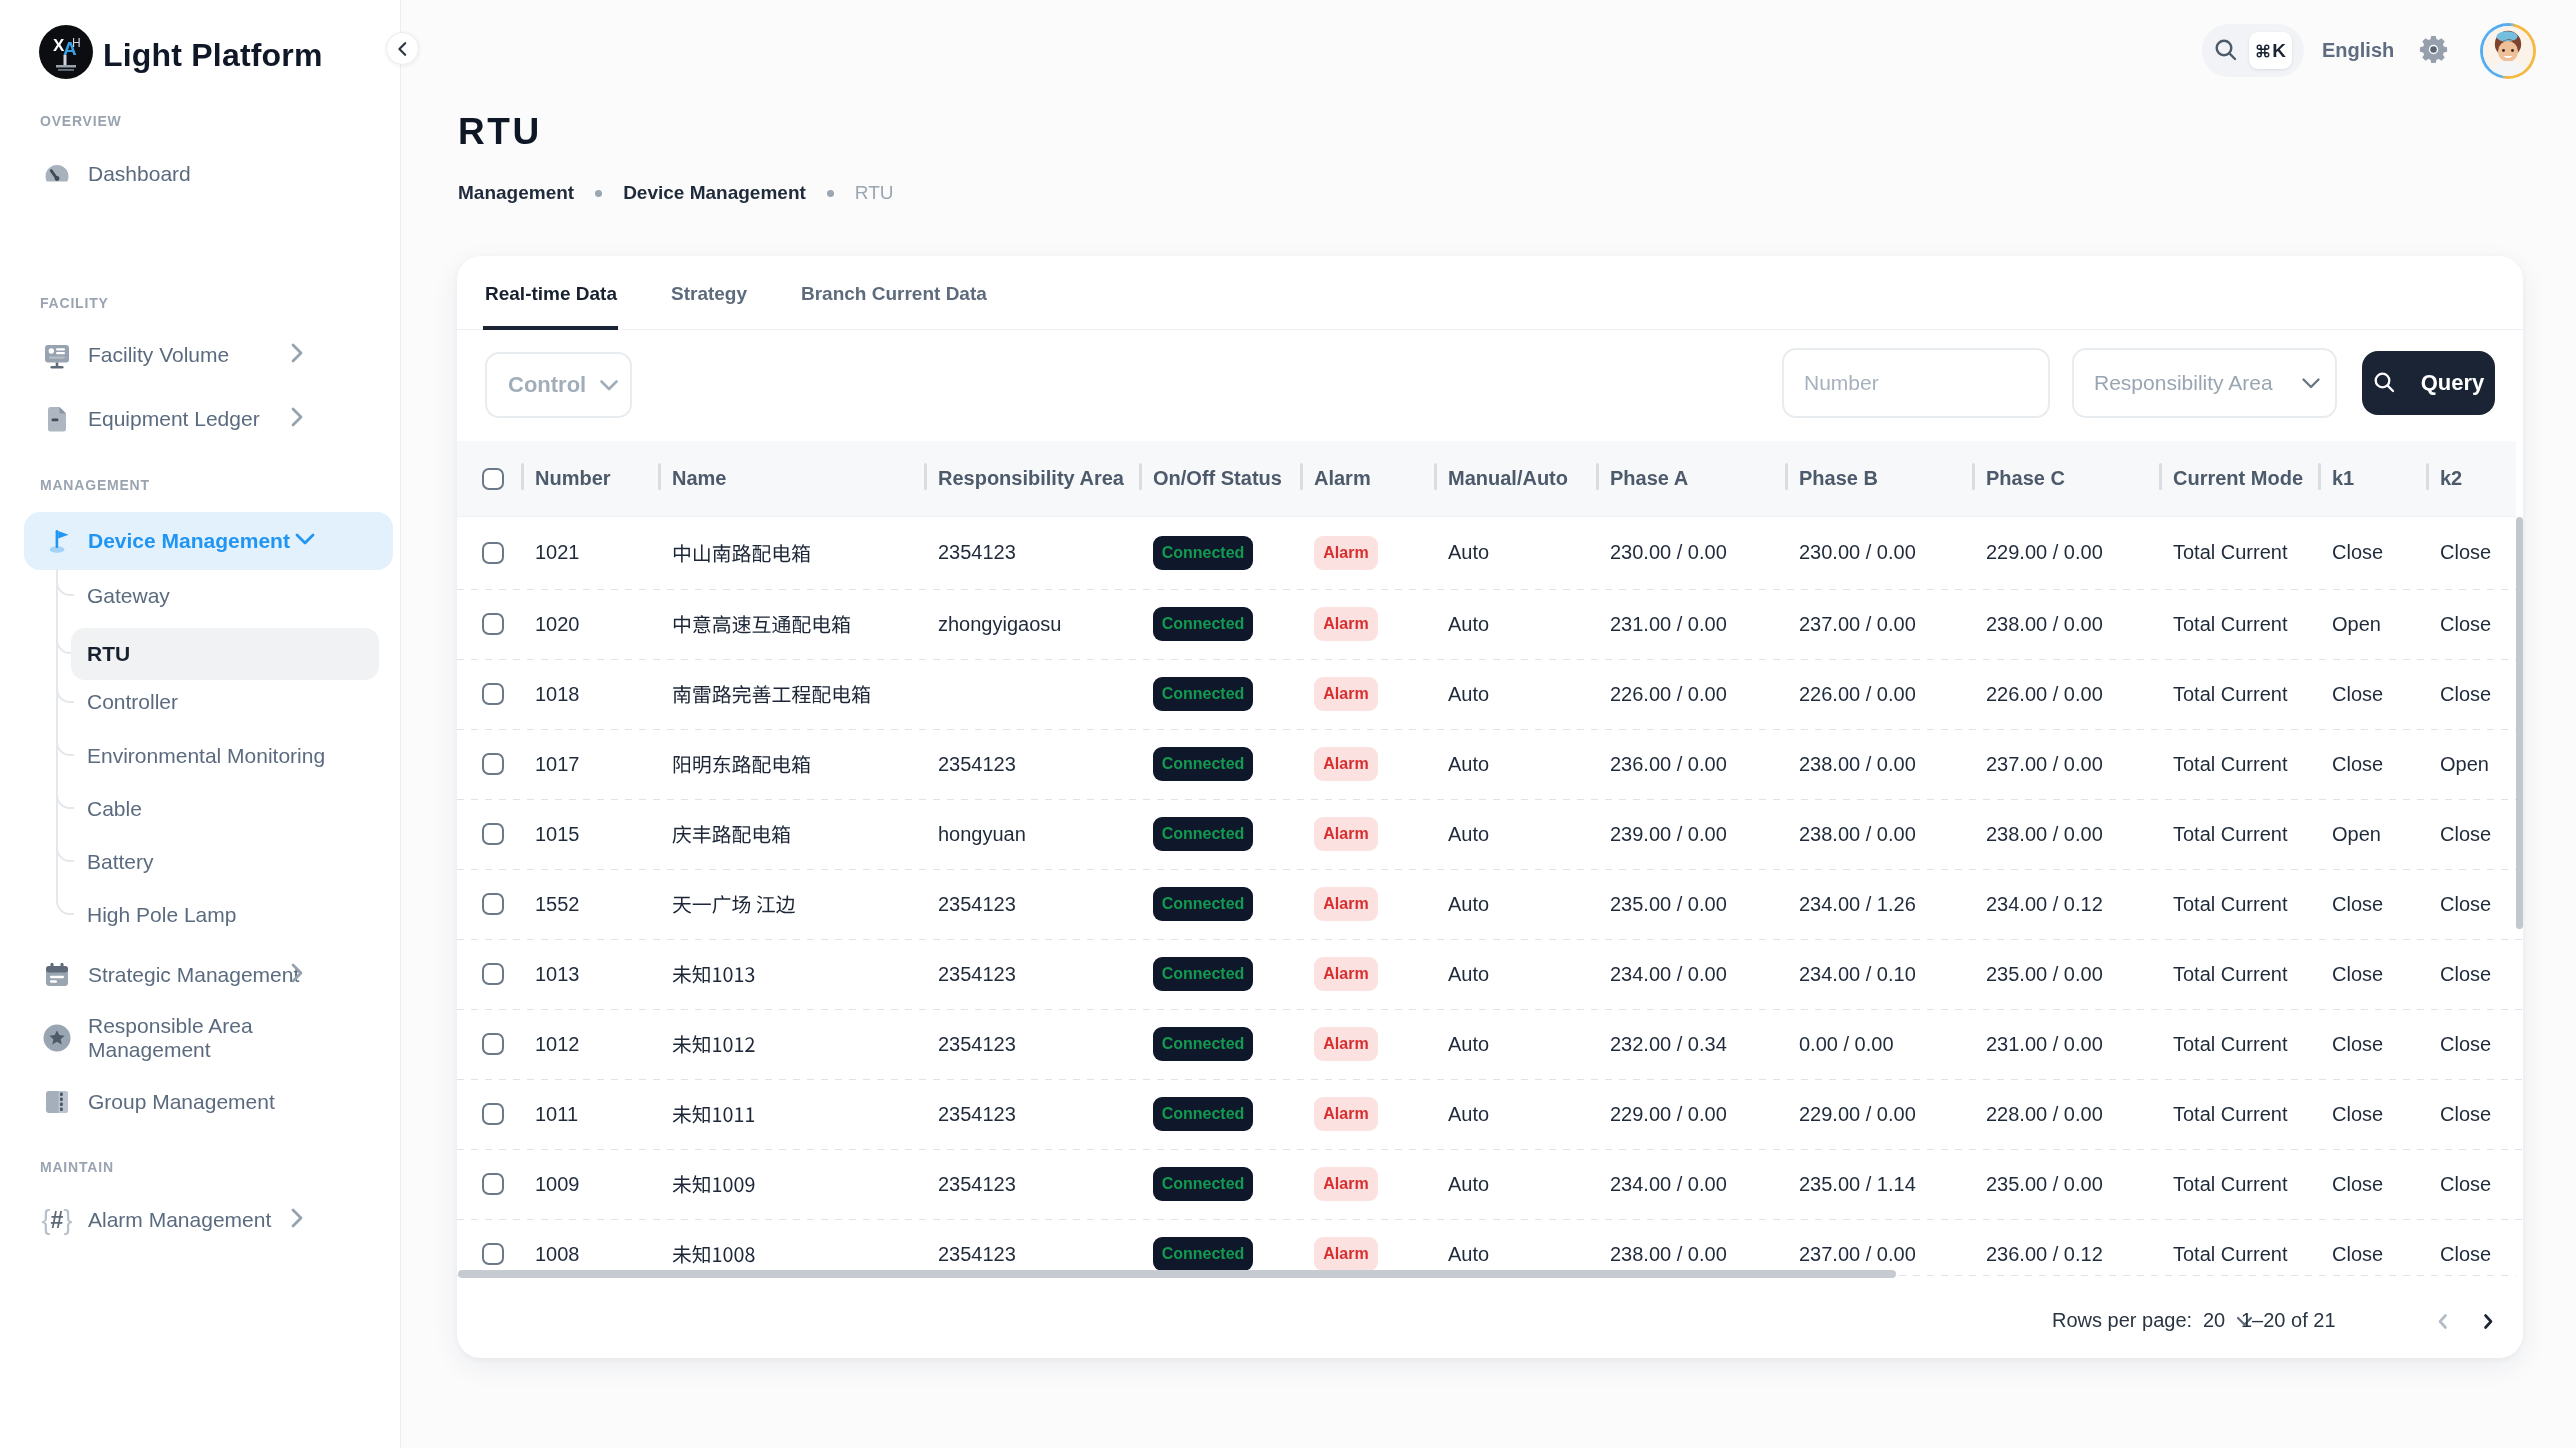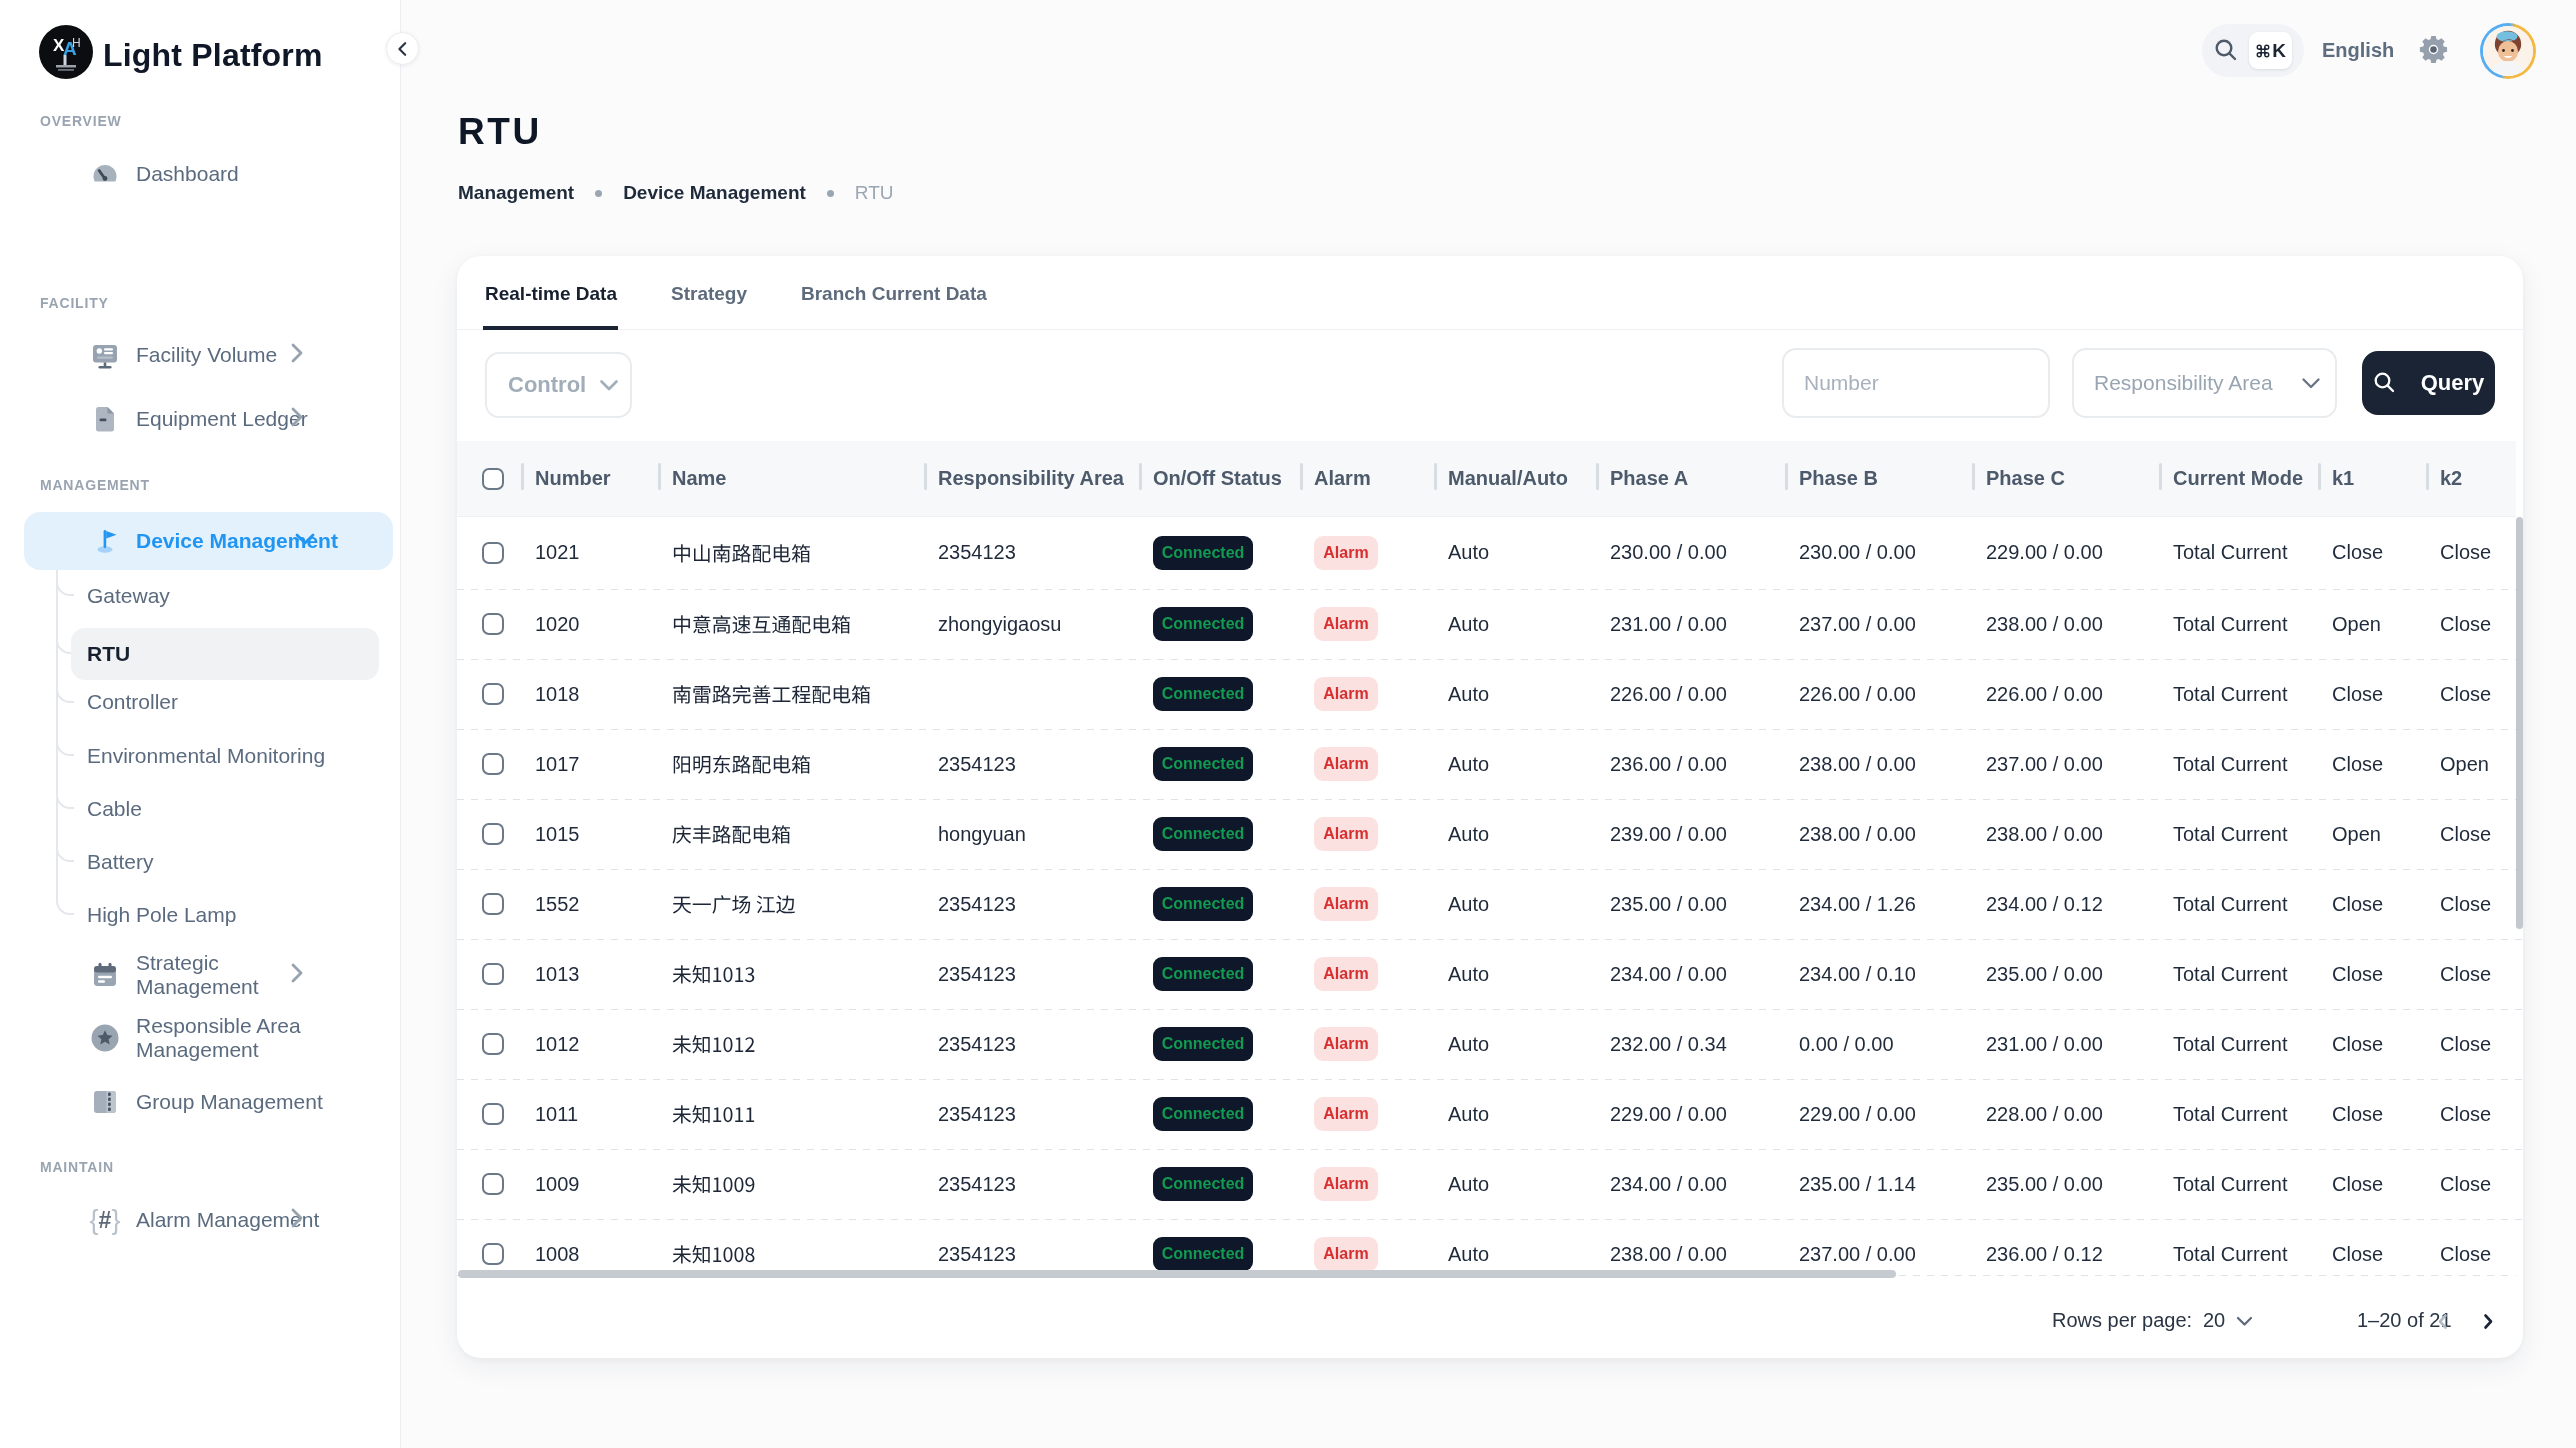--- a/index.html
+++ b/index.html
@@ -3,21 +3,21 @@
 <meta charset="utf-8">
 <style>
 *{margin:0;padding:0;box-sizing:border-box;}
 html,body{width:2576px;height:1448px;overflow:hidden;}
 body{font-family:"Liberation Sans",sans-serif;background:#fbfbfc;position:relative;}
 .abs{position:absolute;}
 #sidebar{position:absolute;left:0;top:0;width:401px;height:1448px;background:#fff;border-right:1px solid #ecEEf1;}
 .logo-circle{position:absolute;left:39px;top:25px;width:54px;height:54px;border-radius:50%;background:#0b0d10;}
 .logo-text{position:absolute;left:103px;top:37px;font-size:32px;font-weight:bold;color:#101828;letter-spacing:0.2px;}
 .sec{position:absolute;left:40px;font-size:14px;font-weight:bold;color:#9aa4b1;letter-spacing:0.8px;}
-.sitem{position:absolute;left:0;width:342px;height:64px;display:flex;align-items:center;padding-left:48px;}
+.sitem{position:absolute;left:0;width:342px;height:64px;display:flex;align-items:center;}
 .sitem .ic{width:32px;height:32px;margin-left:41px;flex:none;}
 .sitem .ic svg{width:32px;height:32px;display:block;}
 .sitem .lb{margin-left:15px;font-size:21px;color:#5b6b7f;}
 .sitem .chev{position:absolute;right:38px;}
 .subitem{position:absolute;left:87px;font-size:21px;color:#5b6b7f;}
 .actmain{position:absolute;left:24px;width:369px;height:58px;border-radius:16px;background:#e3f1fd;}
 .actsub{position:absolute;left:71px;width:308px;height:52px;border-radius:14px;background:#f1f2f4;}
 .treev{position:absolute;left:56px;width:2px;background:#e4e8ec;}
 .elbow{position:absolute;left:56px;width:18px;border-left:2px solid #e4e8ec;border-bottom:2px solid #e4e8ec;border-bottom-left-radius:14px;}
 #collapsebtn{position:absolute;left:386px;top:32px;width:33px;height:33px;border-radius:50%;background:#fff;border:1px solid #eaedf0;box-shadow:0 1px 4px rgba(20,30,45,.07);display:flex;align-items:center;justify-content:center;}
@@ -585,21 +585,21 @@
     </div>
 <div class="lastsep"></div>
 <div class="hscroll"></div>
 <div class="vscroll"></div>
 <div id="pager">
 <span style="position:absolute;left:1595px;">Rows per page:</span>
 <span style="position:absolute;left:1746px;">20</span>
 <svg style="position:absolute;left:1779px;top:27px;" width="17" height="11" viewBox="0 0 17 11">
         <path d="M2 2l6.5 6.5L15 2" stroke="#5b6878" stroke-width="2.2" fill="none" stroke-linecap="round" stroke-linejoin="round"></path>
       </svg>
-<span style="position:absolute;left:1900px;text-align:right;">1–20 of 21</span>
+<span style="position:absolute;left:1784px;text-align:right;">1–20 of 21</span>
 <svg style="position:absolute;left:1979px;top:24px;" width="13" height="17" viewBox="0 0 13 17">
         <path d="M9.5 2.5 L4 8.5 l5.5 6" stroke="#b3bcc5" stroke-width="2.6" fill="none" stroke-linecap="round" stroke-linejoin="round"></path>
       </svg>
 <svg style="position:absolute;left:2025px;top:24px;" width="13" height="17" viewBox="0 0 13 17">
         <path d="M3.5 2.5 L9 8.5 l-5.5 6" stroke="#1b2535" stroke-width="2.6" fill="none" stroke-linecap="round" stroke-linejoin="round"></path>
       </svg>
 </div>
 </div>
 
 

